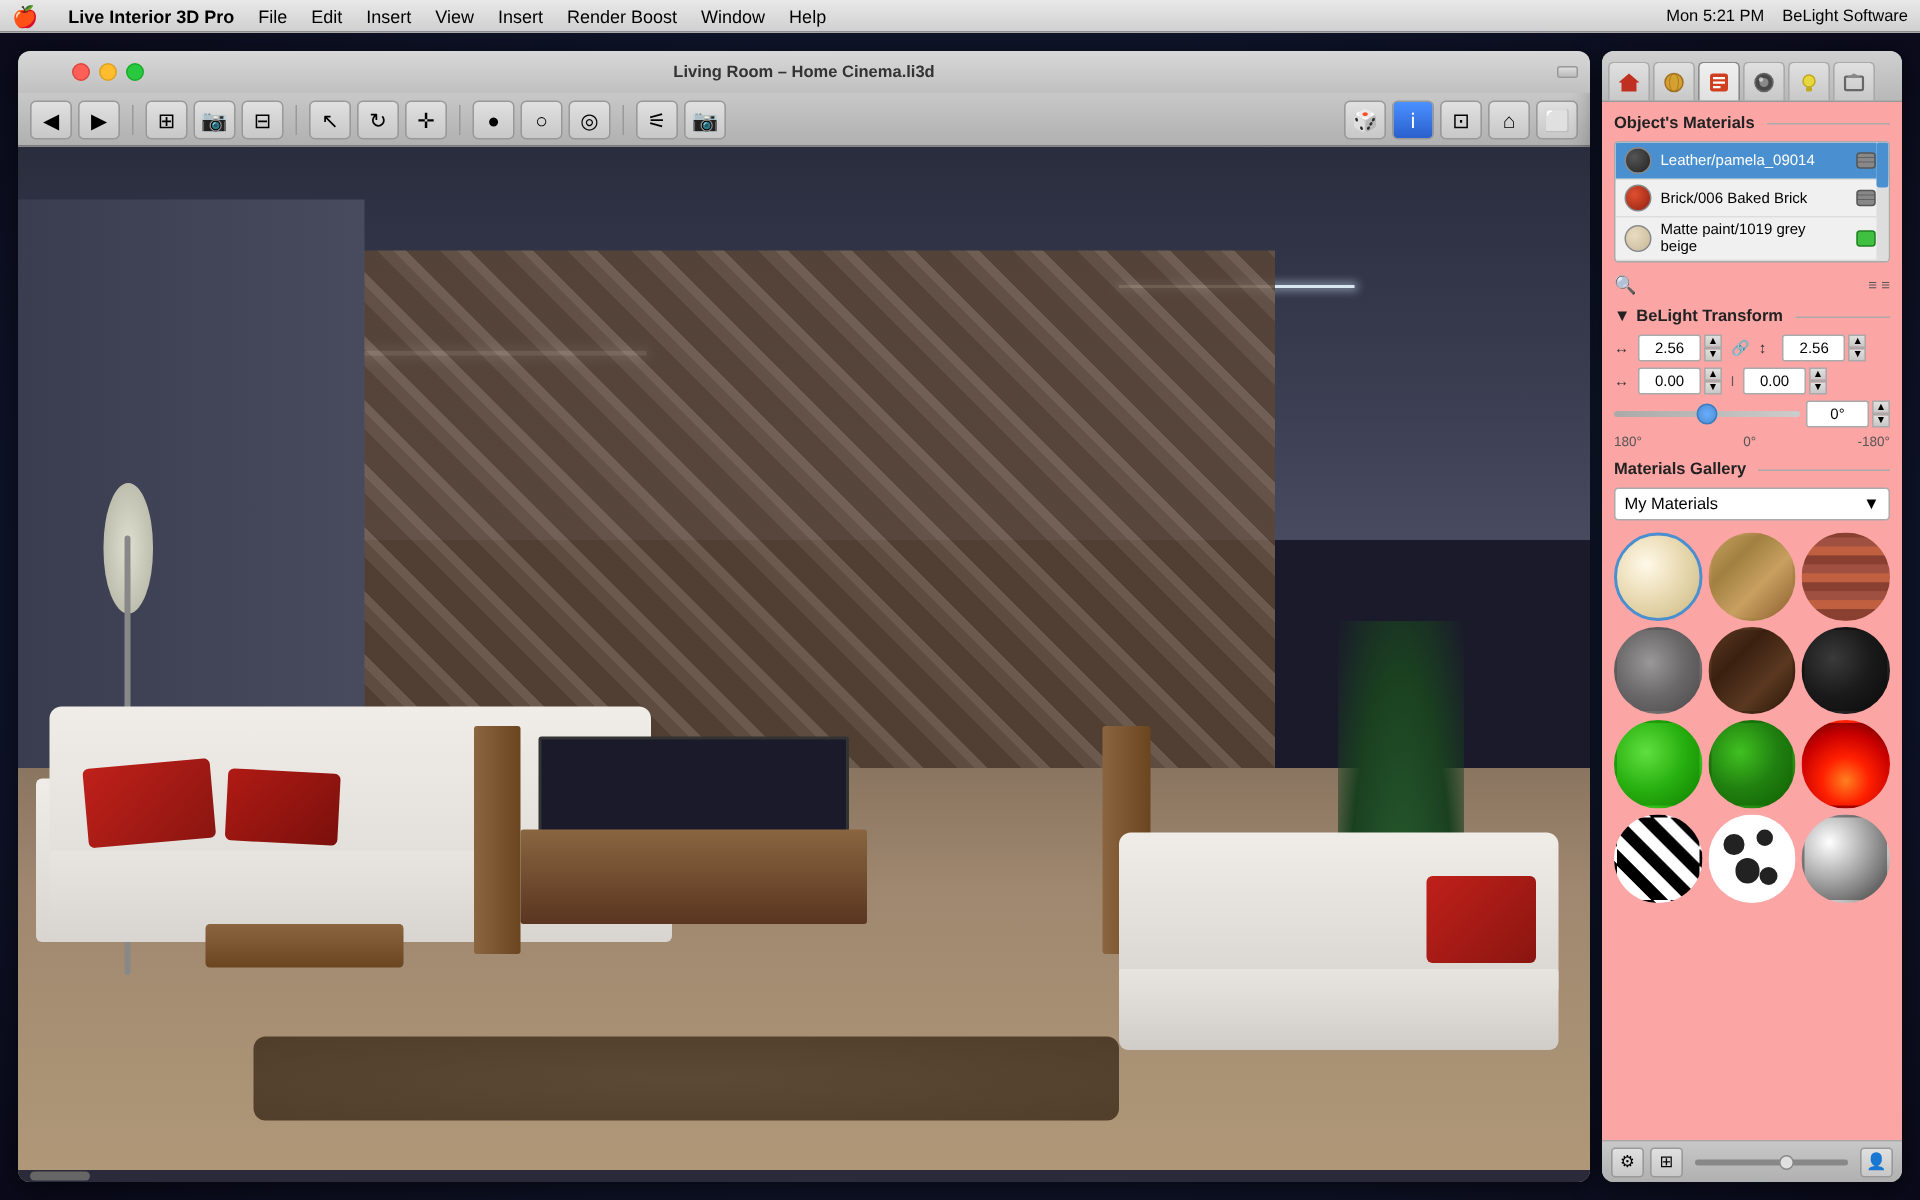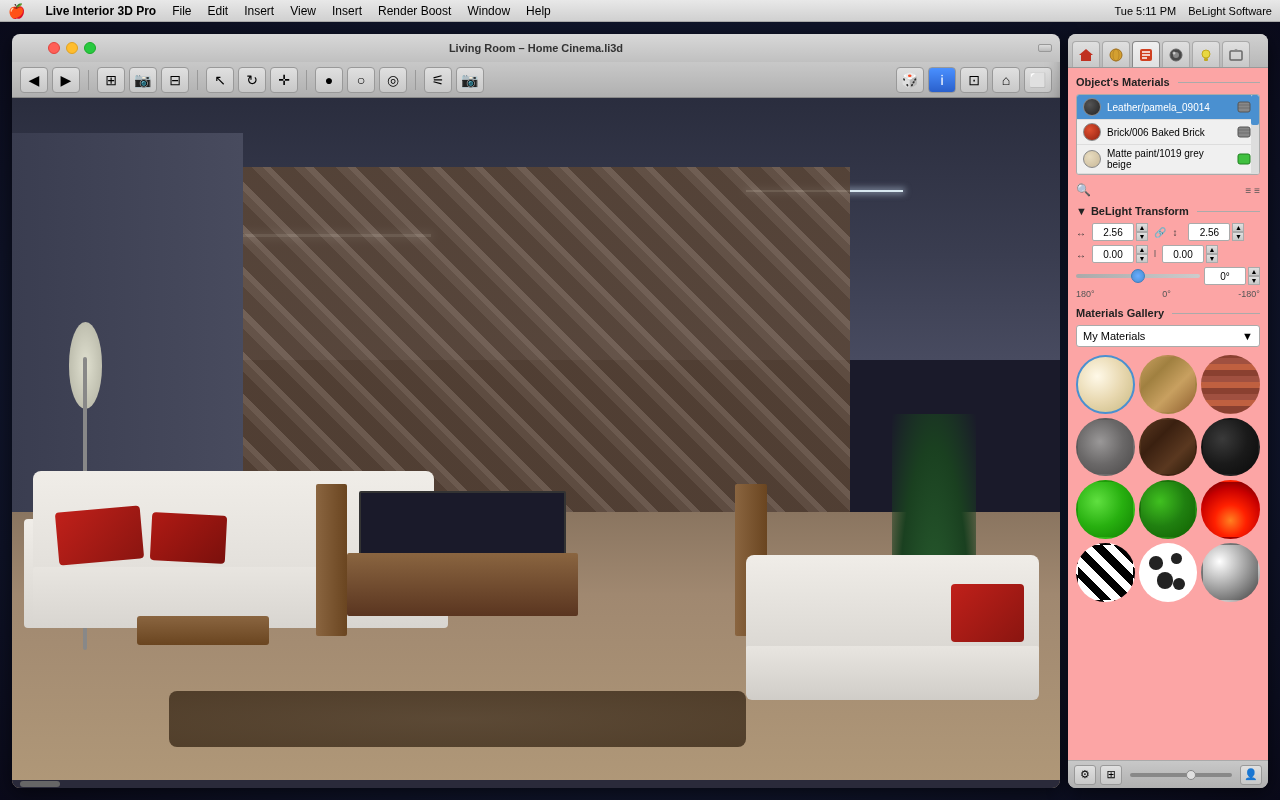--- a/index.html
+++ b/index.html
@@ -705,21 +705,21 @@
   <span class="menubar-item app-name">Live Interior 3D Pro</span>
   <span class="menubar-item">File</span>
   <span class="menubar-item">Edit</span>
   <span class="menubar-item">Insert</span>
   <span class="menubar-item">View</span>
   <span class="menubar-item">Insert</span>
   <span class="menubar-item">Render Boost</span>
   <span class="menubar-item">Window</span>
   <span class="menubar-item">Help</span>
   <div class="menubar-right">
-    <span>Tue 5:11 PM</span>
+    <span>Mon 5:21 PM</span>
     <span>BeLight Software</span>
   </div>
 </div>
 
 <div class="app-container">
 
   <div class="main-window">
     <div class="window-titlebar inspector-titlebar-relative">
       <div class="traffic-light tl-red"></div>
       <div class="traffic-light tl-yellow"></div>

